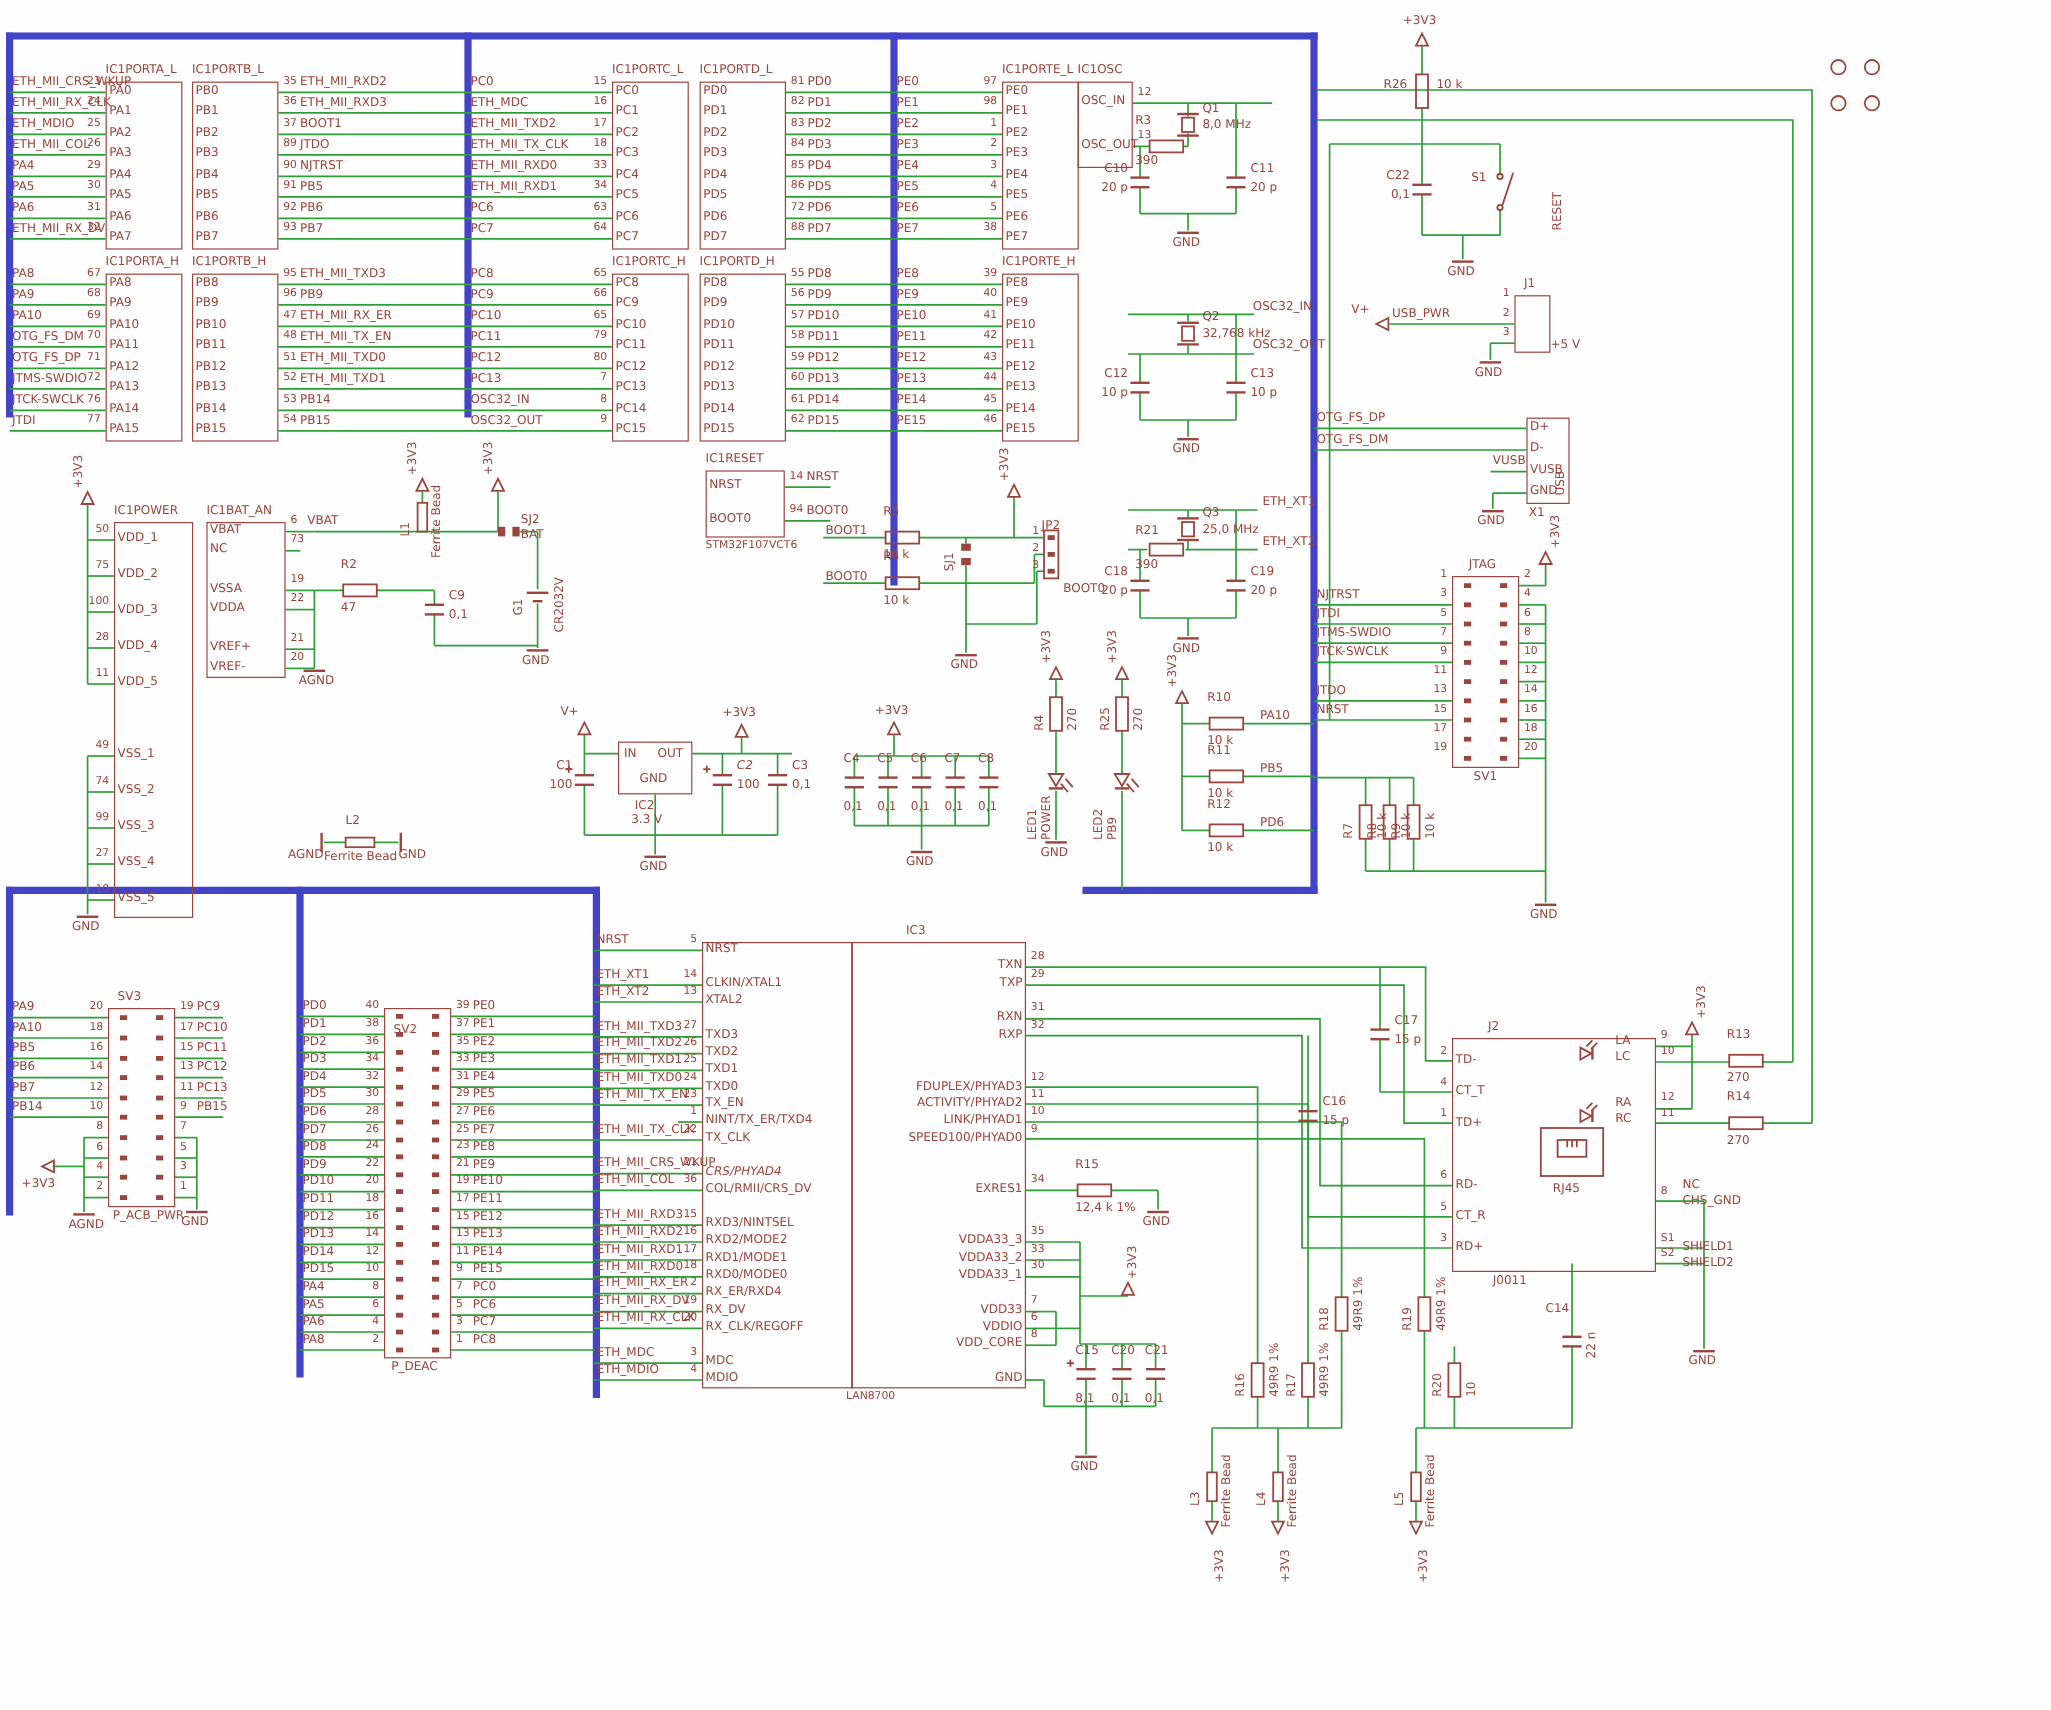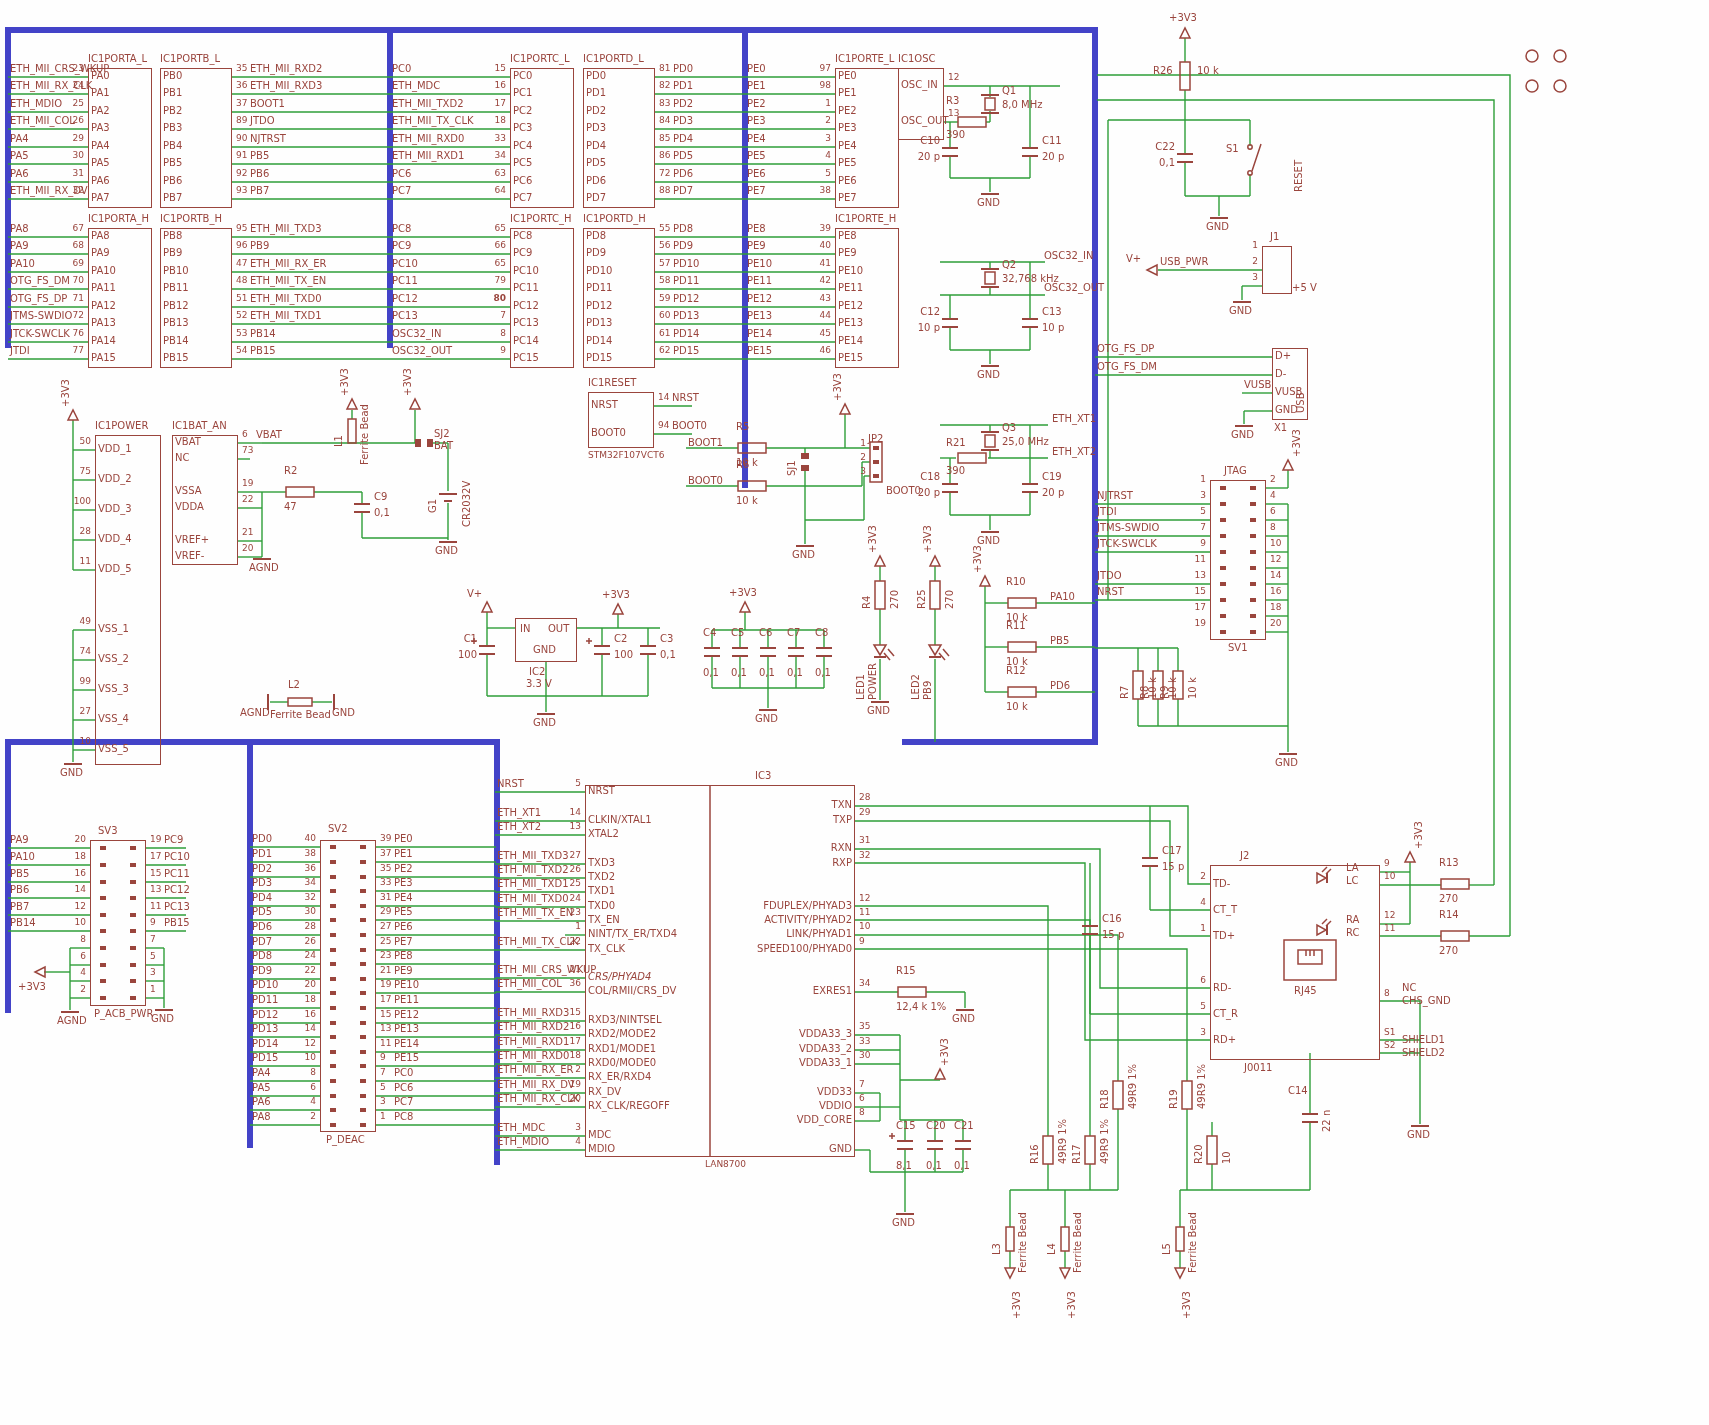--- a/index.html
+++ b/index.html
@@ -840,21 +840,21 @@
     <div class="t" style="left: 513px; top: 248px;">PC9</div>
     <div class="t ra" style="left: 506px; top: 241px; font-size: 9px;">66</div>
     <div class="t" style="left: 392px; top: 241px;">PC9</div>
     <div class="t" style="left: 513px; top: 266px;">PC10</div>
     <div class="t ra" style="left: 506px; top: 259px; font-size: 9px;">65</div>
     <div class="t" style="left: 392px; top: 259px;">PC10</div>
     <div class="t" style="left: 513px; top: 283px;">PC11</div>
     <div class="t ra" style="left: 506px; top: 276px; font-size: 9px;">79</div>
     <div class="t" style="left: 392px; top: 276px;">PC11</div>
     <div class="t" style="left: 513px; top: 301px;">PC12</div>
-    <div class="t ra" style="left: 506px; top: 294px; font-size: 9px; font-weight: bold;">80</div>
+    <div class="t ra" style="left: 506px; top: 294px; font-size: 9px;">80</div>
     <div class="t" style="left: 392px; top: 294px;">PC12</div>
     <div class="t" style="left: 513px; top: 318px;">PC13</div>
     <div class="t ra" style="left: 506px; top: 311px; font-size: 9px;">7</div>
     <div class="t" style="left: 392px; top: 311px;">PC13</div>
     <div class="t" style="left: 513px; top: 336px;">PC14</div>
     <div class="t ra" style="left: 506px; top: 329px; font-size: 9px;">8</div>
     <div class="t" style="left: 392px; top: 329px;">OSC32_IN</div>
     <div class="t" style="left: 513px; top: 353px;">PC15</div>
     <div class="t ra" style="left: 506px; top: 346px; font-size: 9px;">9</div>
     <div class="t" style="left: 392px; top: 346px;">OSC32_OUT</div>
@@ -1046,21 +1046,21 @@
     <div class="t" style="left: 164px; top: 885px;">PC12</div>
     <div class="t" style="left: 150px; top: 902px; font-size: 9px;">11</div>
     <div class="t" style="left: 164px; top: 902px;">PC13</div>
     <div class="t" style="left: 150px; top: 918px; font-size: 9px;">9</div>
     <div class="t" style="left: 164px; top: 918px;">PB15</div>
     <div class="t" style="left: 150px; top: 935px; font-size: 9px;">7</div>
     <div class="t" style="left: 150px; top: 952px; font-size: 9px;">5</div>
     <div class="t" style="left: 150px; top: 968px; font-size: 9px;">3</div>
     <div class="t" style="left: 150px; top: 985px; font-size: 9px;">1</div>
     <div class="box" style="left: 320px; top: 840px; width: 56px; height: 292px;"></div>
-    <div class="t" style="left: 328px; top: 824px; text-align: center;">SV2</div>
+    <div class="t" style="left: 328px; top: 854px; text-align: center;">SV2</div>
     <div class="t" style="left: 326px; top: 1135px;">P_DEAC</div>
     <div class="t ra" style="left: 316px; top: 834px; font-size: 9px;">40</div>
     <div class="t" style="left: 252px; top: 834px;">PD0</div>
     <div class="t ra" style="left: 316px; top: 849px; font-size: 9px;">38</div>
     <div class="t" style="left: 252px; top: 849px;">PD1</div>
     <div class="t ra" style="left: 316px; top: 864px; font-size: 9px;">36</div>
     <div class="t" style="left: 252px; top: 864px;">PD2</div>
     <div class="t ra" style="left: 316px; top: 878px; font-size: 9px;">34</div>
     <div class="t" style="left: 252px; top: 878px;">PD3</div>
     <div class="t ra" style="left: 316px; top: 893px; font-size: 9px;">32</div>
@@ -1325,21 +1325,21 @@
     <div class="t rot" style="left: 334px; top: 447px;">L1</div>
     <div class="t rot" style="left: 360px; top: 465px;">Ferrite Bead</div>
     <div class="t" style="left: 284px; top: 466px;">R2</div>
     <div class="t" style="left: 284px; top: 502px;">47</div>
     <div class="t" style="left: 374px; top: 492px;">C9</div>
     <div class="t" style="left: 374px; top: 508px;">0,1</div>
     <div class="t" style="left: 288px; top: 680px;">L2</div>
     <div class="t" style="left: 270px; top: 710px;">Ferrite Bead</div>
     <div class="t ra" style="left: 477px; top: 634px;">C1</div>
     <div class="t ra" style="left: 477px; top: 650px;">100</div>
-    <div class="t" style="left: 614px; top: 634px;">C2</div>
+    <div class="t" style="left: 614px; top: 634px; font-style: italic;">C2</div>
     <div class="t" style="left: 614px; top: 650px;">100</div>
     <div class="t" style="left: 660px; top: 634px;">C3</div>
     <div class="t" style="left: 660px; top: 650px;">0,1</div>
     <div class="t" style="left: 703px; top: 628px;">C4</div>
     <div class="t" style="left: 703px; top: 668px;">0,1</div>
     <div class="t" style="left: 731px; top: 628px;">C5</div>
     <div class="t" style="left: 731px; top: 668px;">0,1</div>
     <div class="t" style="left: 759px; top: 628px;">C6</div>
     <div class="t" style="left: 759px; top: 668px;">0,1</div>
     <div class="t" style="left: 787px; top: 628px;">C7</div>

